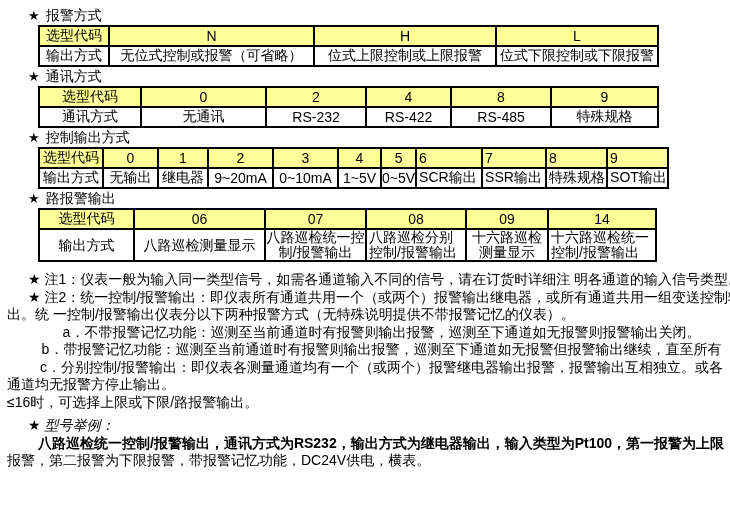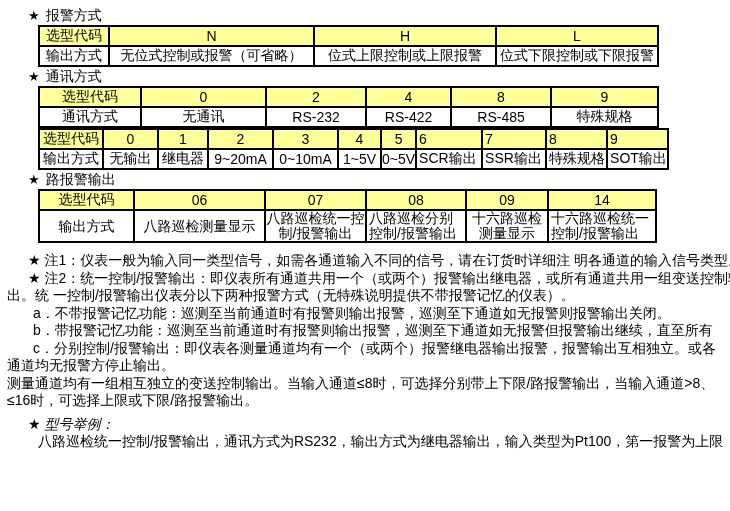--- a/index.html
+++ b/index.html
@@ -40,22 +40,22 @@
     word-break: break-all;
   }
   .notes { margin: 9px 0 0 7px; }
   .note-line {
     font-size: 14px;
     line-height: 17.5px;
     height: 17.5px;
     white-space: nowrap;
   }
   .ind-note { padding-left: 21px; }
-  .ind-sub  { padding-left: 26px; }
-  .ind-para { padding-left: 31px; }
+  .ind-sub  { padding-left: 26px; text-align: center; }
+  .ind-para { padding-left: 31px; font-weight: bold; }
   .gap-top  { margin-top: 6px; font-style: italic; }
 </style>
 </head>
 <body>
 
 <div class="sec">
   <div class="sec-title"><span class="star">★</span><span>报警方式</span></div>
   <table class="tbl t1">
     <colgroup>
         <col style="width:70px">
@@ -106,20 +106,21 @@
       <td>RS-232</td>
       <td>RS-422</td>
       <td>RS-485</td>
       <td>特殊规格</td>
     </tr>
   </tbody>
     </table>
 </div>
 
 <div class="sec">
+  <div class="sec-title"><span class="star">★</span><span>控制输出方式</span></div>
   <table class="tbl t3">
     <colgroup>
         <col style="width:64px">
         <col style="width:55px">
         <col style="width:50px">
         <col style="width:65px">
         <col style="width:65px">
         <col style="width:43px">
         <col style="width:32px">
         <col style="width:66px">
@@ -191,17 +192,17 @@
 </div>
 
 <div class="notes">
   <div class="note-line ind-note">★ 注1：仪表一般为输入同一类型信号，如需各通道输入不同的信号，请在订货时详细注 明各通道的输入信号类型。</div>
   <div class="note-line ind-note">★ 注2：统一控制/报警输出：即仪表所有通道共用一个（或两个）报警输出继电器，或所有通道共用一组变送控制输</div>
   <div class="note-line">出。统 一控制/报警输出仪表分以下两种报警方式（无特殊说明提供不带报警记忆的仪表）。</div>
   <div class="note-line ind-sub">a．不带报警记忆功能：巡测至当前通道时有报警则输出报警，巡测至下通道如无报警则报警输出关闭。</div>
   <div class="note-line ind-sub">b．带报警记忆功能：巡测至当前通道时有报警则输出报警，巡测至下通道如无报警但报警输出继续，直至所有</div>
   <div class="note-line ind-sub">c．分别控制/报警输出：即仪表各测量通道均有一个（或两个）报警继电器输出报警，报警输出互相独立。或各</div>
   <div class="note-line">通道均无报警方停止输出。</div>
-  <div class="note-line">测量通道均有一组相互独立的变送控制输出。当输入通道≤8时，可选择分别带上下限/路报警输出，当输入通道&gt;8、</div>
   <div class="note-line">≤16时，可选择上限或下限/路报警输出。</div>
   <div class="note-line ind-note gap-top">★ 型号举例：</div>
   <div class="note-line ind-para">八路巡检统一控制/报警输出，通讯方式为RS232，输出方式为继电器输出，输入类型为Pt100，第一报警为上限</div>
+  <div class="note-line">报警，第二报警为下限报警，带报警记忆功能，DC24V供电，横表。</div>
 </div>
 
 </body></html>

